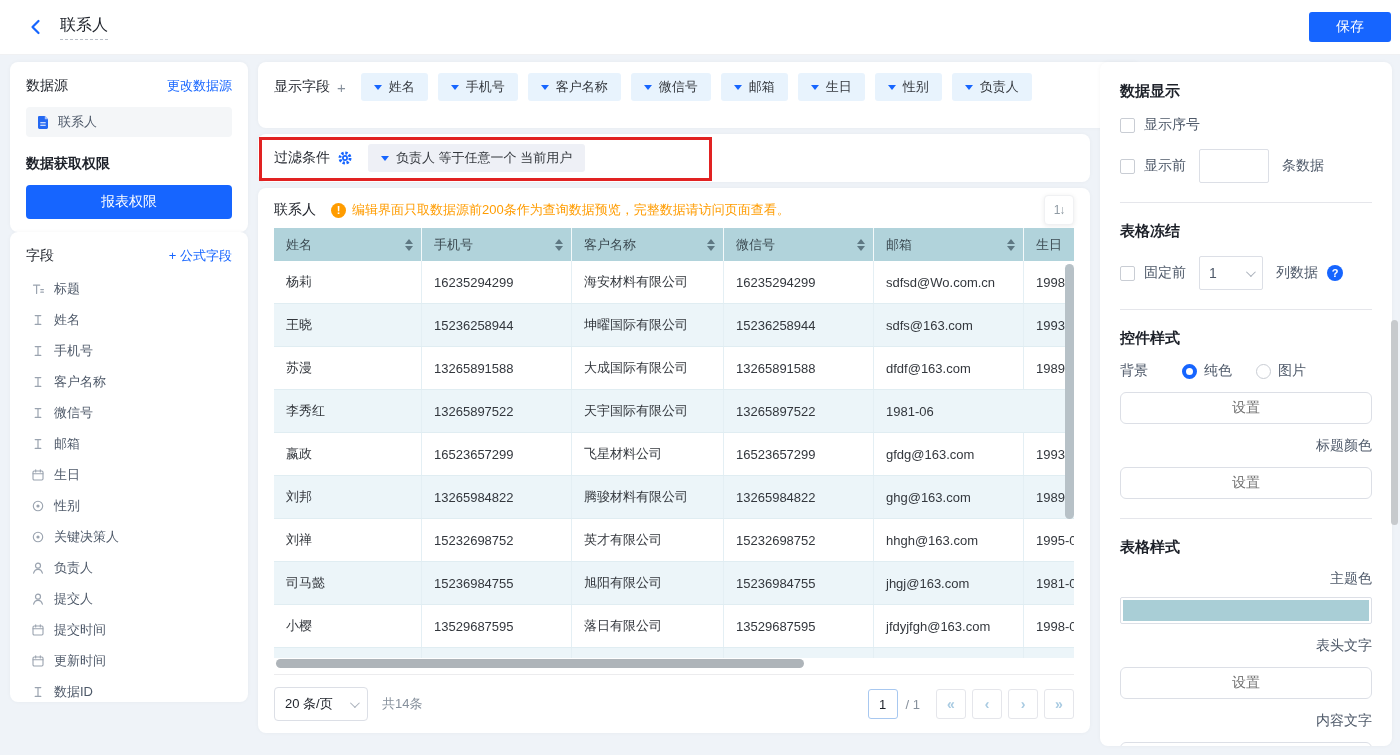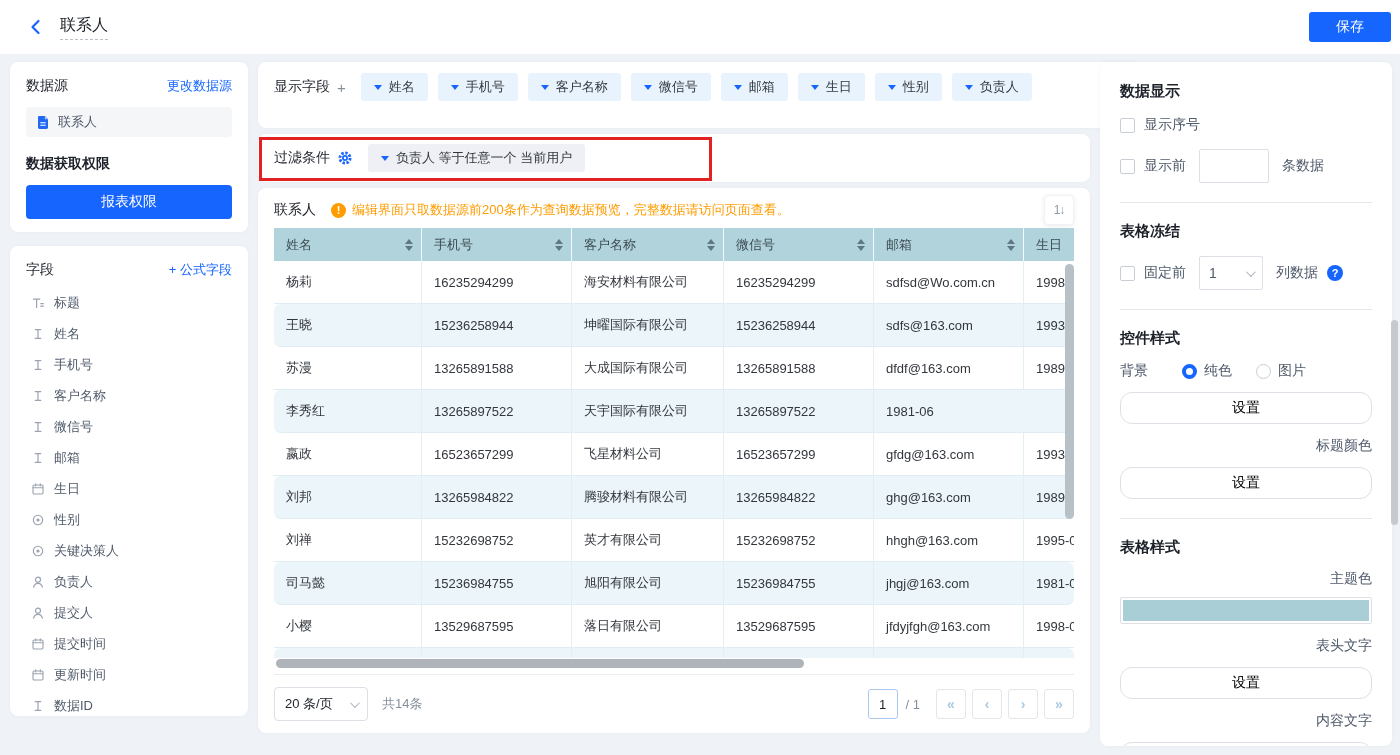--- a/index.html
+++ b/index.html
@@ -11,21 +11,21 @@
   .card { position:absolute; background:#fff; border-radius:8px; box-shadow:0 0 4px rgba(31,35,41,.04); }
 
   
   .topbar { position:absolute; left:0; top:0; width:1400px; height:55px; background:#fff; border-bottom:1px solid #f0f1f3; display:flex; align-items:center; padding:0 9px 0 26px; z-index:5; }
   .back-btn { width:20px; height:20px; display:flex; align-items:center; justify-content:center; cursor:pointer; }
   .page-title { margin-left:14px; font-size:16px; color:#1d2129; padding-bottom:3px; border-bottom:1px dashed #b9bec7; }
   .save-btn { margin-left:auto; width:82px; height:30px; background:#1665ff; color:#fff; font-size:14px; border:none; border-radius:3px; cursor:pointer; }
 
   
   .lc1 { left:10px; top:62px; width:238px; height:170px; padding:15px 16px; }
-  .lc2 { left:10px; top:246px; width:238px; height:470px; padding:15px 16px; }
+  .lc2 { left:10px; top:232px; width:238px; height:470px; padding:15px 16px; }
   .sec-head { display:flex; align-items:center; justify-content:space-between; }
   .sec-title { font-size:14px; font-weight:normal; color:#1d2129; }
   .link { font-size:13px; color:#1665ff; cursor:pointer; }
   .ds-item { margin-top:12px; background:#f4f6f8; border-radius:4px; height:30px; display:flex; align-items:center; gap:8px; padding:0 10px; color:#4e5969; }
   .perm-title { margin-top:18px; font-size:14px; font-weight:bold; }
   .perm-btn { margin-top:12px; width:100%; height:34px; background:#1665ff; color:#fff; font-size:14px; border:none; border-radius:4px; cursor:pointer; }
   .field-list { margin-top:8px; list-style:none; }
   .field-item { height:31px; display:flex; align-items:center; gap:9px; padding-left:5px; color:#4e5969; cursor:grab; }
   .f-ic { width:14px; height:14px; display:inline-flex; }
 
@@ -54,21 +54,21 @@
   .warn-txt { color:#ff9c00; font-size:13px; }
   .sort-box { margin-left:auto; width:30px; height:30px; border:1px solid #f0f1f3; border-radius:4px; box-shadow:0 1px 5px rgba(0,0,0,.08); display:flex; align-items:center; justify-content:center; color:#8f9aa3; font-size:12px; background:#fff; cursor:pointer; letter-spacing:-1px; }
 
   .table-wrap { position:relative; margin-top:6px; }
   .t-hrow { display:flex; height:33px; background:#b1d3db; }
   .t-hcell { display:flex; align-items:center; padding:0 8px 0 12px; color:#3c4a52; border-right:1px solid rgba(255,255,255,.85); justify-content:space-between; overflow:hidden; white-space:nowrap; cursor:pointer; }
   .arrows { display:flex; flex-direction:column; gap:2px; margin-left:6px; flex:none; }
   .tri-up { width:0; height:0; border-left:4px solid transparent; border-right:4px solid transparent; border-bottom:5px solid #5e7883; }
   .tri-dn { width:0; height:0; border-left:4px solid transparent; border-right:4px solid transparent; border-top:5px solid #5e7883; }
   .t-row { display:flex; height:43px; background:#fff; border-bottom:1px solid #e0edf2; }
-  .t-row.alt { background:#ecf5f9;border-radius:7px; }
+  .t-row.alt { background:#ecf5f9; }
   .t-cell { display:flex; align-items:center; padding-left:12px; color:#33373d; border-right:1px solid #e4eff4; white-space:nowrap; overflow:hidden; }
   .c1{width:148px;flex:none;} .c2{width:150px;flex:none;} .c3{width:152px;flex:none;} .c4{width:150px;flex:none;} .c5{width:150px;flex:none;} .c6{flex:1;min-width:0;border-right:none;}
   .t-partial { height:10px; overflow:hidden; }
   .vscroll { position:absolute; right:0; top:36px; width:9px; height:255px; border-radius:5px; background:#b7c1c7; cursor:pointer; }
   .hscroll { position:relative; height:12px; margin-top:0; }
   .hscroll .thumb { position:absolute; left:2px; top:1px; width:66%; height:9px; border-radius:5px; background:#aeb4b9; cursor:pointer; }
 
   .pager { border-top:1px solid #ececee; margin-top:4px; padding:12px 0; display:flex; align-items:center; }
   .psize { width:94px; height:34px; border:1px solid #dcdfe6; border-radius:4px; display:flex; align-items:center; justify-content:space-between; padding:0 10px; color:#1d2129; cursor:pointer; background:#fff; }
   .chev { width:7px; height:7px; border-right:1.5px solid #aab1bb; border-bottom:1.5px solid #aab1bb; transform:rotate(45deg) translateY(-2px); }
@@ -86,21 +86,21 @@
   .mini-input { width:70px; height:34px; border:1px solid #dcdfe6; border-radius:2px; margin:0 4px; font-size:13px; padding:0 8px; outline:none; }
   .mini-select { width:64px; height:34px; border:1px solid #dcdfe6; border-radius:2px; margin:0 4px; display:flex; align-items:center; justify-content:space-between; padding:0 9px; color:#4e5969; cursor:pointer; background:#fff; }
   .divider { border:none; border-top:1px solid #e5e6eb; margin:19px 0; }
   .q-ic { width:16px; height:16px; border-radius:50%; background:#1665ff; color:#fff; font-size:11px; font-weight:bold; display:flex; align-items:center; justify-content:center; cursor:pointer; }
   .radio-row { margin-top:14px; display:flex; align-items:center; color:#4e5969; font-size:14px; }
   .radio-lbl { width:62px; }
   .radio { width:15px; height:15px; border-radius:50%; flex:none; cursor:pointer; }
   .radio.on { border:4.5px solid #1665ff; background:#fff; }
   .radio.off { border:1px solid #c9cdd4; background:#fff; }
   .radio-row .opt { margin-right:24px; display:flex; align-items:center; gap:7px; }
-  .btn-set { margin-top:12px; width:100%; height:32px; border:1px solid #dcdfe6; background:#fff; border-radius:12px; font-size:14px; color:#000000; cursor:pointer; }
+  .btn-set { margin-top:12px; width:100%; height:32px; border:1px solid #dcdfe6; background:#fff; border-radius:6px; font-size:14px; color:#737373; cursor:pointer; }
   .lbl-sm { margin-top:13px; font-size:14px; color:#4e5969;text-align:right; }
   .swatch { margin-top:9px; border:1px solid #dcdfe6; border-radius:2px; padding:2px; height:27px; cursor:pointer; }
   .swatch-in { width:100%; height:100%; background:#a9ced6; }
   .rp-scroll { position:absolute; left:1391px; top:320px; width:7px; height:205px; border-radius:4px; background:#c7cacd; z-index:20; cursor:pointer; }
 </style>
 </head>
 <body>
 
 <div class="topbar">
   <span class="back-btn">

